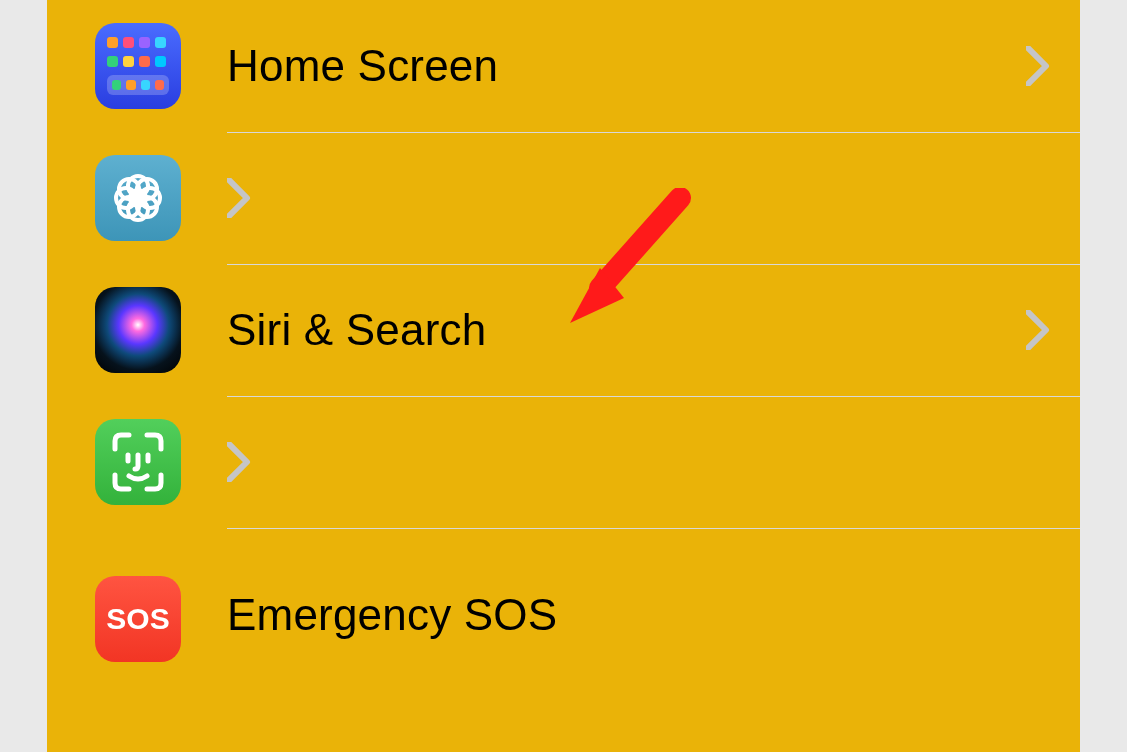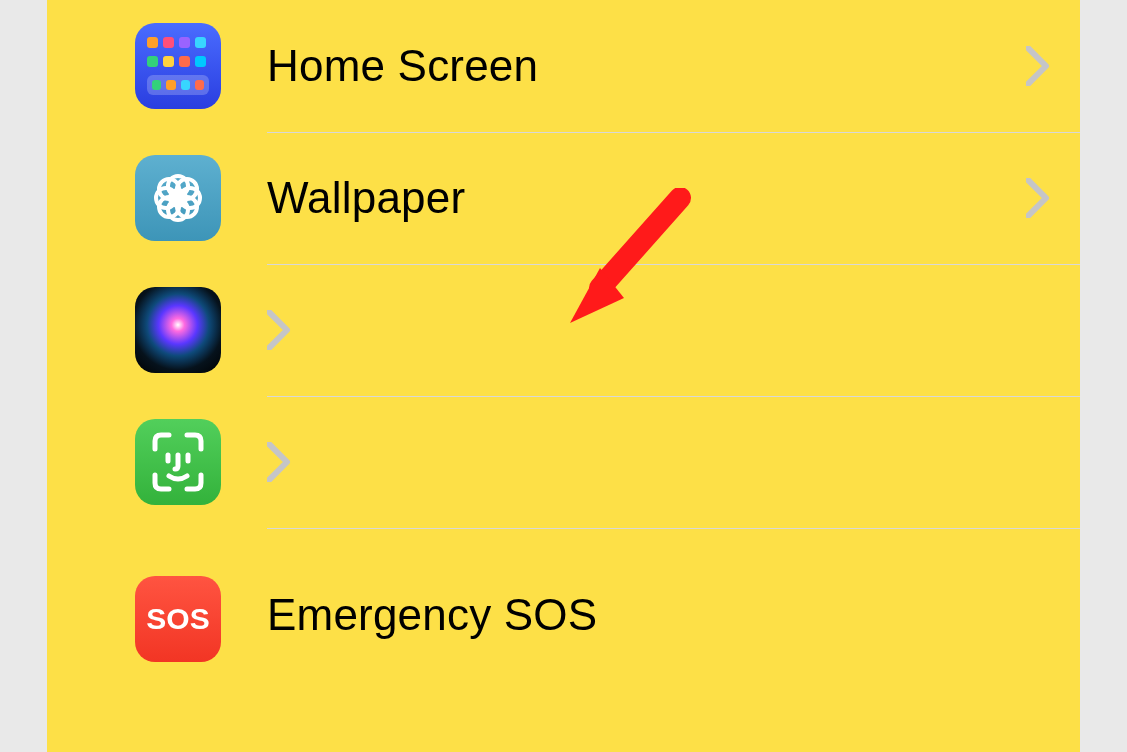--- a/index.html
+++ b/index.html
@@ -11,22 +11,21 @@
     height: 752px;
     overflow: hidden;
     position: relative;
   }
   .device {
     position: absolute;
     left: 47px;
     right: 47px;
     top: 0;
     bottom: 0;
-    background: #fde047;
-    padding-left: 40px;
+    background: #eab308;
   }
   .list {
     width: 100%;
   }
   .row {
     display: flex;
     align-items: center;
     height: 132px;
     padding-left: 48px;
     padding-right: 30px;
@@ -174,30 +173,30 @@
             <circle cx="43" cy="55" r="10"></circle>
             <circle cx="31" cy="43" r="10"></circle>
             <circle cx="55" cy="43" r="10"></circle>
             <circle cx="34" cy="34" r="10"></circle>
             <circle cx="52" cy="34" r="10"></circle>
             <circle cx="34" cy="52" r="10"></circle>
             <circle cx="52" cy="52" r="10"></circle>
           </g>
         </svg>
       </div>
-      <div class="label">Wallpaper</div>
       <div class="chev">
         <svg viewBox="0 0 12 20" width="24" height="40">
             <path d="M1 1l9 9-9 9" fill="none" stroke="currentColor" stroke-width="3" stroke-linecap="round" stroke-linejoin="round"></path>
           </svg>
       </div>
     </div>
 
     <div class="row">
       <div class="icon-wrap ic-siri"></div>
+      <div class="label">Siri &amp; Search</div>
       <div class="chev">
         <svg viewBox="0 0 12 20" width="24" height="40">
             <path d="M1 1l9 9-9 9" fill="none" stroke="currentColor" stroke-width="3" stroke-linecap="round" stroke-linejoin="round"></path>
           </svg>
       </div>
     </div>
 
     <div class="row">
       <div class="icon-wrap ic-face">
         <svg viewBox="0 0 86 86" width="86" height="86">

